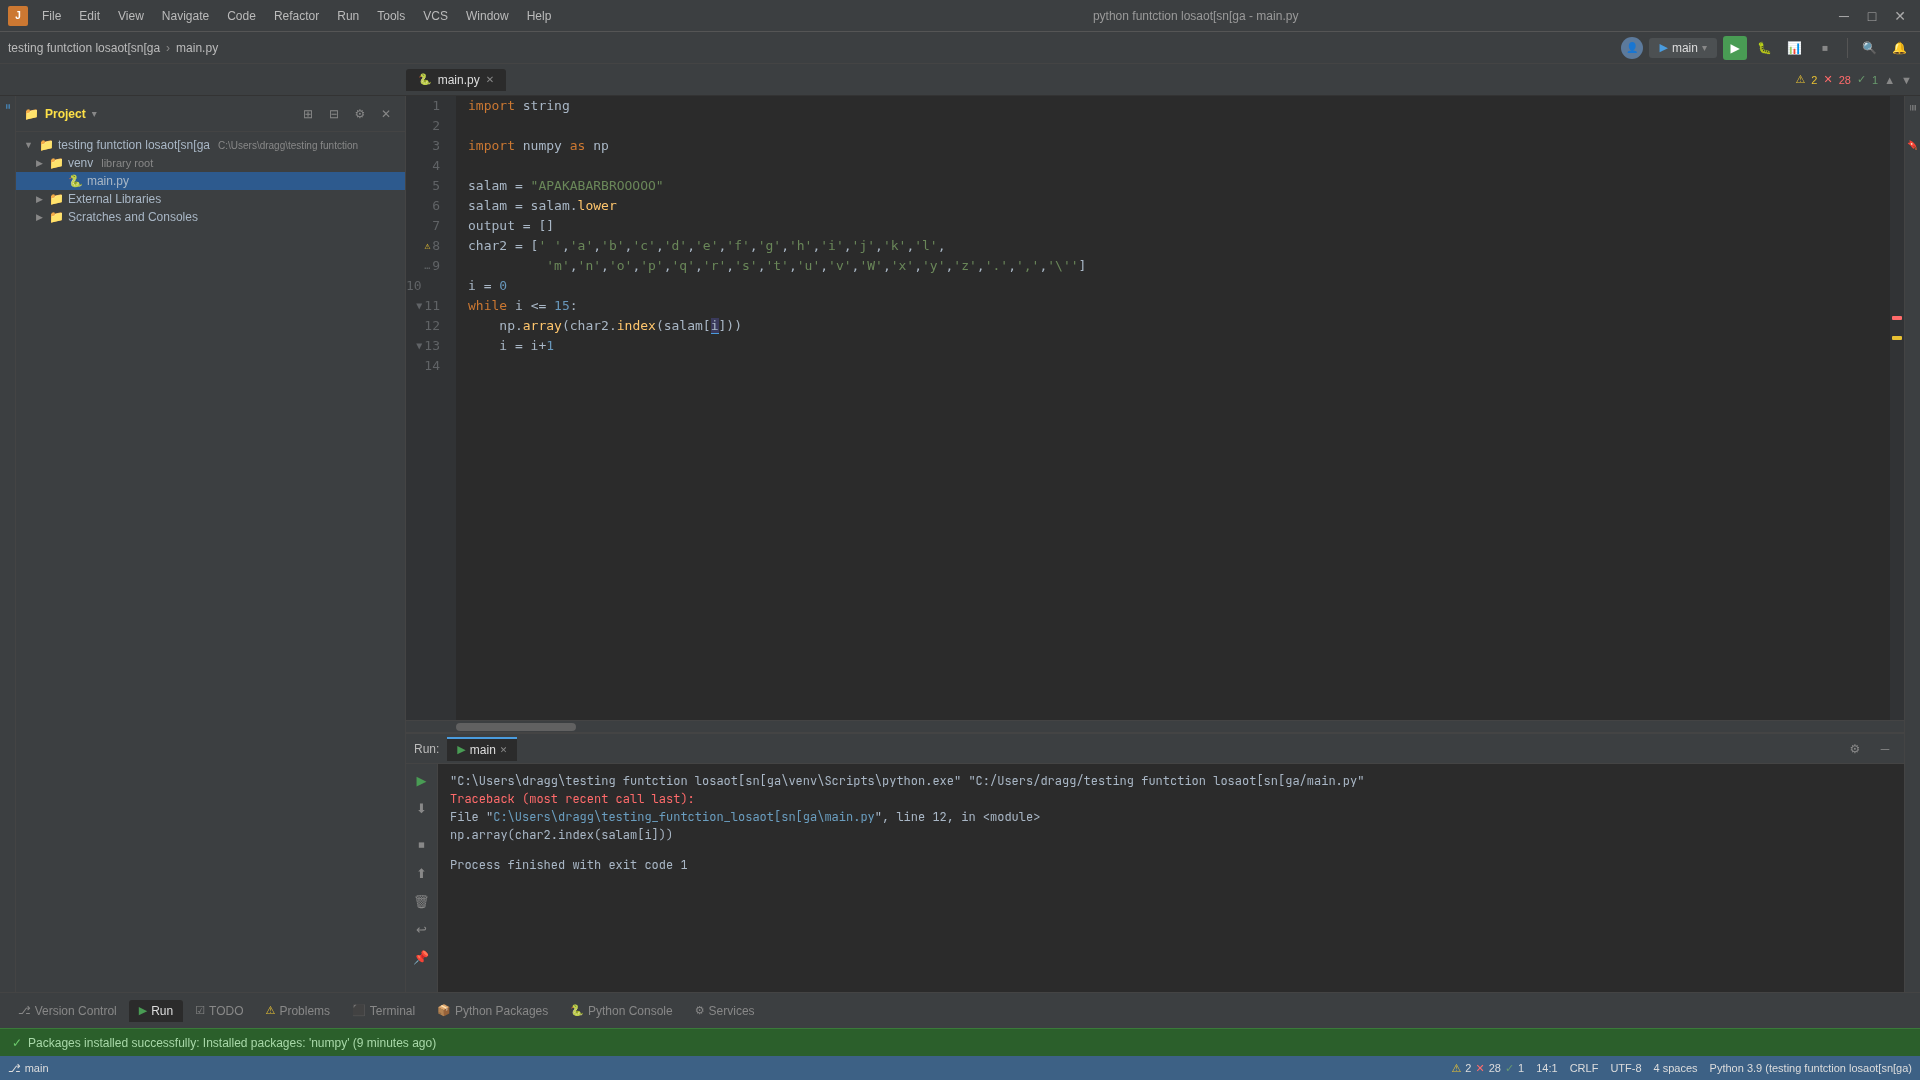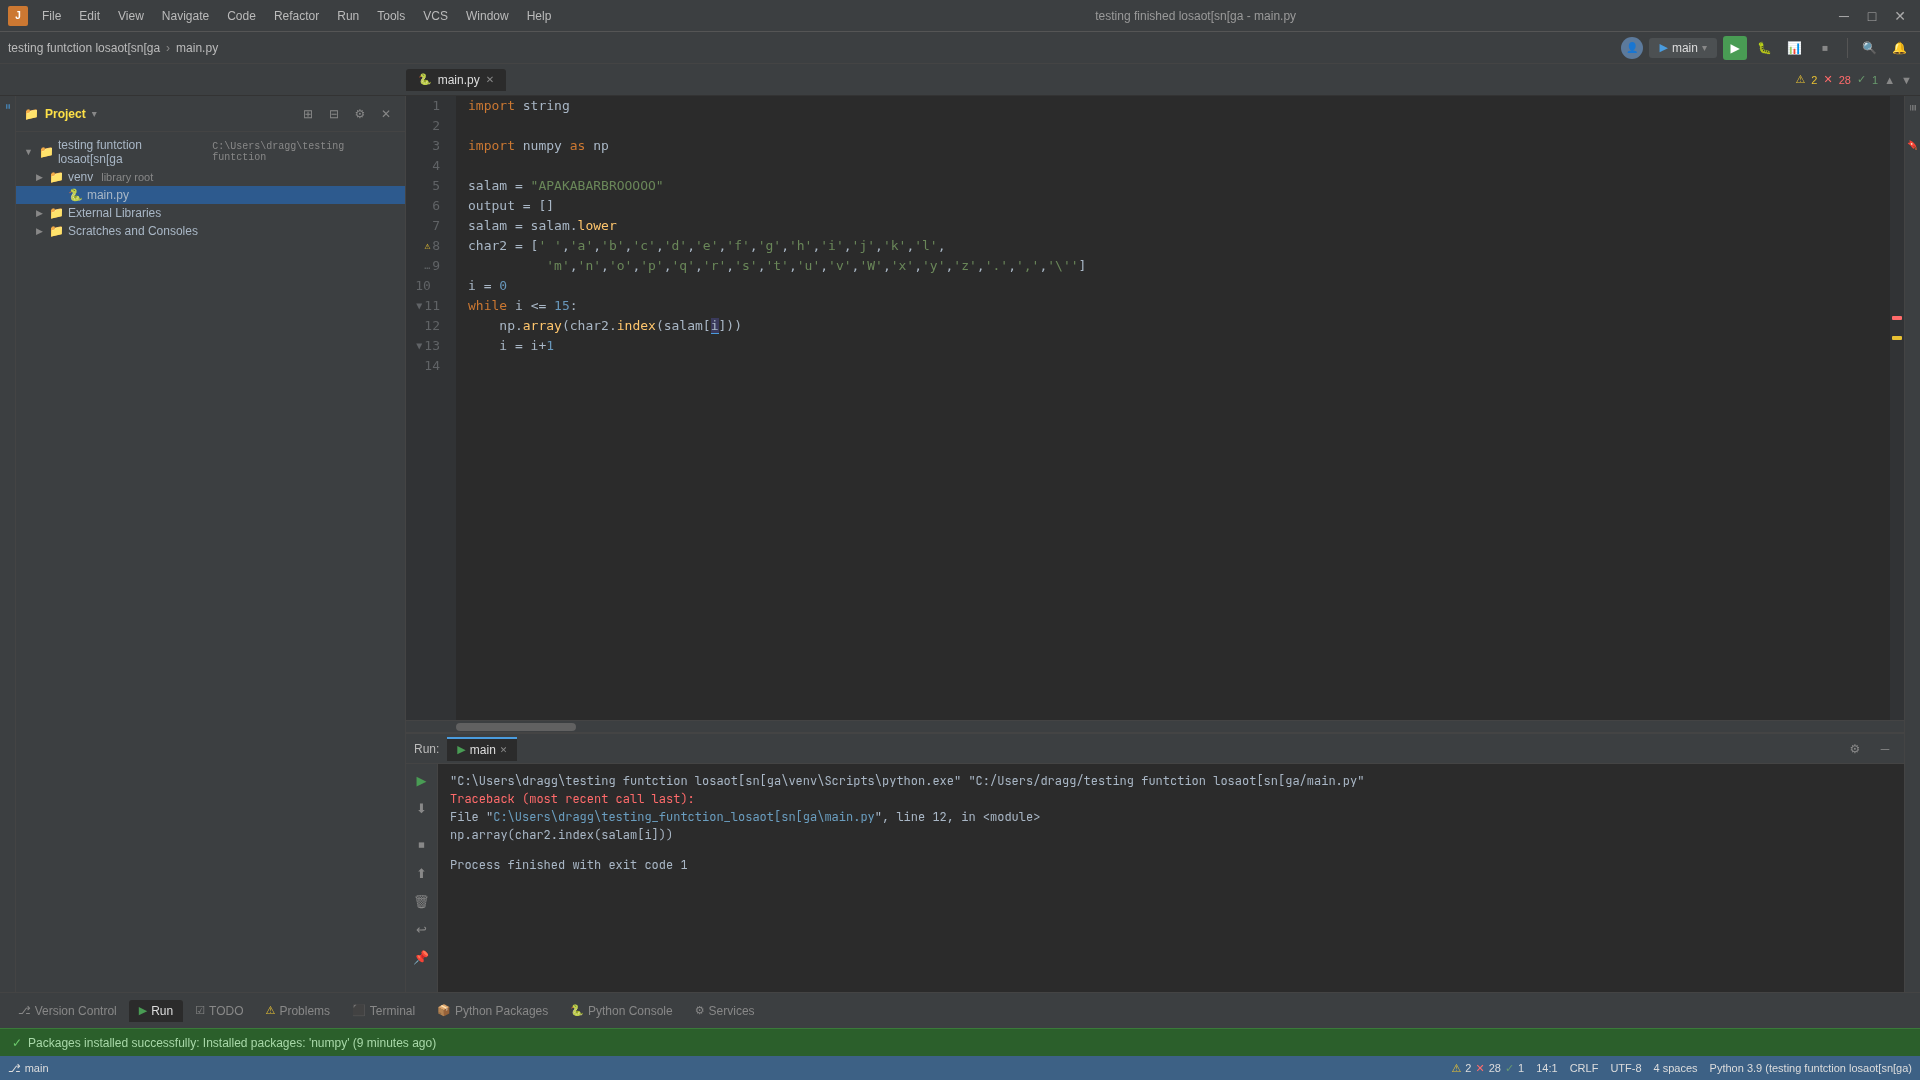--- a/index.html
+++ b/index.html
@@ -88,21 +88,21 @@
     <span class="menu-item">View</span>
     <span class="menu-item">Navigate</span>
     <span class="menu-item">Code</span>
     <span class="menu-item">Refactor</span>
     <span class="menu-item">Run</span>
     <span class="menu-item">Tools</span>
     <span class="menu-item">VCS</span>
     <span class="menu-item">Window</span>
     <span class="menu-item">Help</span>
   </div>
-  <div class="window-title">testing finished losaot[sn[ga - main.py</div>
+  <div class="window-title">python funtction losaot[sn[ga - main.py</div>
   <div class="window-controls">
     <div class="toolbar-btn" style="color:#aaa;">─</div>
     <div class="toolbar-btn" style="color:#aaa;">□</div>
     <div class="toolbar-btn" style="color:#aaa;">✕</div>
   </div>
 </div>
 
 <div id="tab-bar" style="height:32px;display:flex;align-items:center;padding:0 8px;background:#3c3f41;border-bottom:1px solid #444;gap:6px;">
   <span style="color:#bbb;font-size:12px;">testing funtction losaot[sn[ga</span>
   <span style="color:#888;">›</span>
@@ -161,21 +161,21 @@
         <div class="proj-btn">⚙</div>
         <div class="proj-btn">✕</div>
       </div>
     </div>
     <div id="project-tree">
 
       <div class="tree-item">
         <span class="caret">▼</span>
         <span class="folder-icon">📁</span>
         <span>testing funtction losaot[sn[ga</span>
-        <span style="color:#888;font-size:10px;margin-left:4px;font-family:Liberation Mono, monospace;">C:\Users\dragg\testing funtction</span>
+        <span style="color:#888;font-size:10px;margin-left:4px;">C:\Users\dragg\testing funtction</span>
       </div>
 
       <div class="tree-item tree-indent-1">
         <span class="caret">▶</span>
         <span class="folder-icon">📁</span>
         <span>venv</span>
         <span style="color:#888;font-size:11px;margin-left:4px;">library root</span>
       </div>
 
       <div class="tree-item tree-indent-2 selected">
@@ -225,21 +225,21 @@
             <span class="line-num">7</span>
           </div>
         <div style="height:20px;display:flex;align-items:center;justify-content:flex-end;gap:2px;">
             <span class="warn-marker gutter-warn">⚠</span>
             <span class="line-num">8</span>
           </div>
         <div style="height:20px;display:flex;align-items:center;justify-content:flex-end;gap:2px;">
             <span class="fold-marker">…</span>
             <span class="line-num">9</span>
           </div>
-        <div style="height:20px;display:flex;align-items:center;justify-content:center;gap:2px;">
+        <div style="height:20px;display:flex;align-items:center;justify-content:flex-start;gap:2px;">
             <span class="line-num">10</span>
           </div>
         <div style="height:20px;display:flex;align-items:center;justify-content:flex-end;gap:2px;">
             <span class="fold-marker">▼</span>
             <span class="line-num">11</span>
           </div>
         <div style="height:20px;display:flex;align-items:center;justify-content:flex-end;gap:2px;">
             <span class="line-num">12</span>
           </div>
         <div style="height:20px;display:flex;align-items:center;justify-content:flex-end;gap:2px;">
@@ -250,22 +250,22 @@
             <span class="line-num">14</span>
           </div>
       </div>
 
       <div style="flex:1;font-family:Consolas,monospace;font-size:13px;line-height:20px;padding:0 12px;overflow:auto;cursor:text;">
         <div class="code-line"><span class="kw">import</span><span class="var"> string</span></div>
         <div class="code-line">&nbsp;</div>
         <div class="code-line"><span class="kw">import</span><span class="var"> numpy </span><span class="kw">as</span><span class="var"> np</span></div>
         <div class="code-line">&nbsp;</div>
         <div class="code-line"><span class="var">salam </span><span class="op">=</span><span class="str"> "APAKABARBROOOOO"</span></div>
+        <div class="code-line"><span class="var">salam </span><span class="op">=</span><span class="var"> salam.</span><span class="func">lower</span></div>
         <div class="code-line"><span class="var">output </span><span class="op">=</span><span class="var"> []</span></div>
-        <div class="code-line"><span class="var">salam </span><span class="op">=</span><span class="var"> salam.</span><span class="func">lower</span></div>
         <div class="code-line"><span class="var">char2 </span><span class="op">=</span><span class="var"> [</span><span class="str">' '</span><span class="var">,</span><span class="str">'a'</span><span class="var">,</span><span class="str">'b'</span><span class="var">,</span><span class="str">'c'</span><span class="var">,</span><span class="str">'d'</span><span class="var">,</span><span class="str">'e'</span><span class="var">,</span><span class="str">'f'</span><span class="var">,</span><span class="str">'g'</span><span class="var">,</span><span class="str">'h'</span><span class="var">,</span><span class="str">'i'</span><span class="var">,</span><span class="str">'j'</span><span class="var">,</span><span class="str">'k'</span><span class="var">,</span><span class="str">'l'</span><span class="var">,</span></div>
         <div class="code-line"><span class="var">          </span><span class="str">'m'</span><span class="var">,</span><span class="str">'n'</span><span class="var">,</span><span class="str">'o'</span><span class="var">,</span><span class="str">'p'</span><span class="var">,</span><span class="str">'q'</span><span class="var">,</span><span class="str">'r'</span><span class="var">,</span><span class="str">'s'</span><span class="var">,</span><span class="str">'t'</span><span class="var">,</span><span class="str">'u'</span><span class="var">,</span><span class="str">'v'</span><span class="var">,</span><span class="str">'W'</span><span class="var">,</span><span class="str">'x'</span><span class="var">,</span><span class="str">'y'</span><span class="var">,</span><span class="str">'z'</span><span class="var">,</span><span class="str">'.'</span><span class="var">,</span><span class="str">','</span><span class="var">,</span><span class="str">'\''</span><span class="var">]</span></div>
         <div class="code-line"><span class="var">i </span><span class="op">=</span><span class="num"> 0</span></div>
         <div class="code-line"><span class="kw">while</span><span class="var"> i </span><span class="op">&lt;=</span><span class="num"> 15</span><span class="op">:</span></div>
         <div class="code-line"><span class="var">    np.</span><span class="func">array</span><span class="var">(char2.</span><span class="func">index</span><span class="var">(salam[</span><span style="background:#3a3a5c;border-bottom:1px solid #4a9cde;">i</span><span class="var">]))</span></div>
         <div class="code-line"><span class="var">    i </span><span class="op">=</span><span class="var"> i</span><span class="op">+</span><span class="num">1</span></div>
         <div class="code-line">&nbsp;</div>
       </div>
 
       <div style="width:14px;background:#313335;position:relative;">

